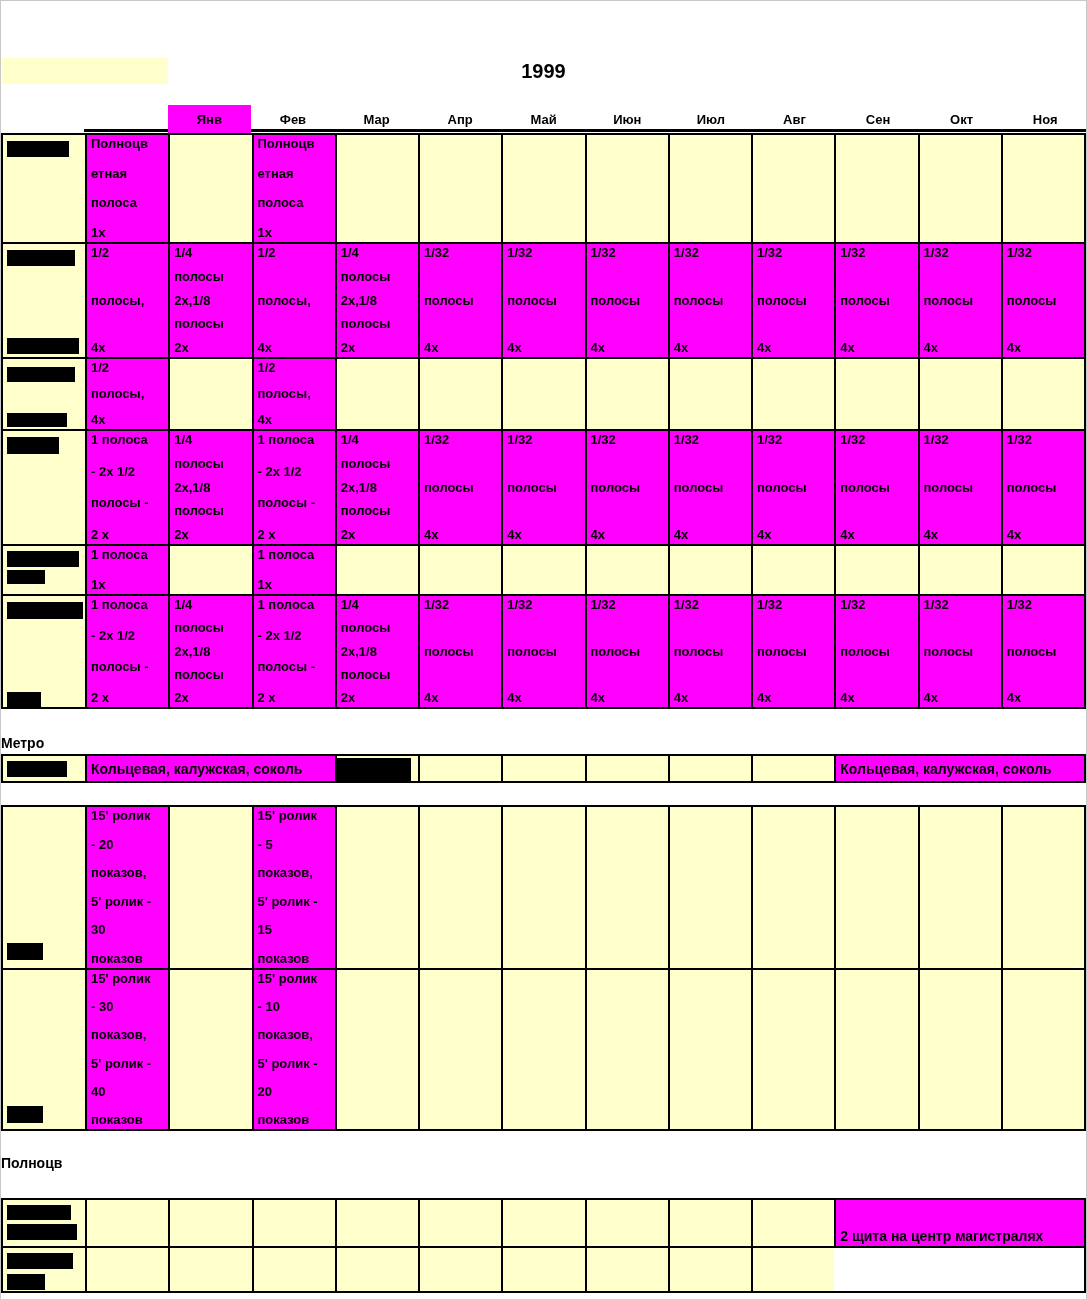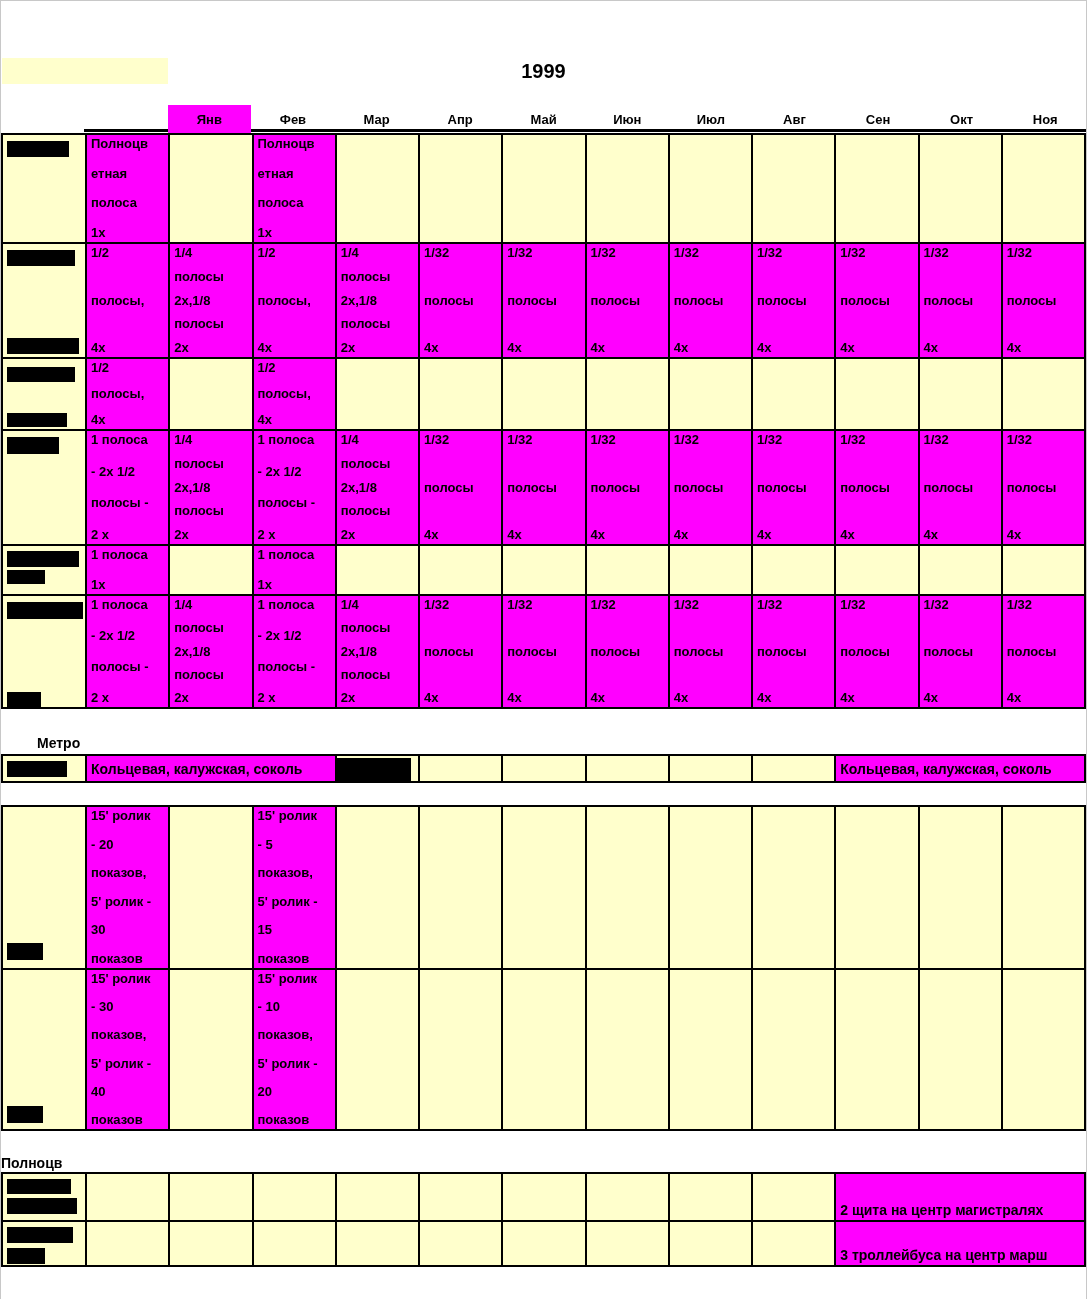--- a/index.html
+++ b/index.html
@@ -12,21 +12,21 @@
         font-weight:700;font-size:20px;}
   .corner-box{position:absolute;left:1px;top:57px;width:166px;height:26px;}
   .month-header{position:absolute;left:83px;top:104px;width:1003px;height:27px;
         display:grid;grid-template-columns:repeat(12,1fr);
         border-bottom:3px solid #000;box-sizing:border-box;}
   .mcell{text-align:center;font-weight:700;font-size:13px;padding-top:7px;color:#000;}
   .mcell.dim{color:#a21caf;font-weight:400;margin-top:21px;}
   .sections{position:absolute;left:0;top:132px;width:1085px;}
   .sec-header{font-weight:700;font-size:14px;height:17px;line-height:16px;}
   .sec0{margin-top:0;}
-  .sec1{margin-top:26px;}.sec1 .sec-header{height:19px;padding-left:36px;}
+  .sec1{margin-top:26px;}.sec1 .sec-header{height:19px;}
   .sec2{margin-top:22px;}.sec2 .sec-header{height:20px;}
   .sec3{margin-top:24px;}.sec3 .sec-header{height:17px;}
   .trow{display:grid;grid-template-columns:82px repeat(12,1fr);
         border:2px solid #000;border-bottom:none;box-sizing:border-box;}
   .section > div.trow:last-of-type{border-bottom:2px solid #000;}
   .cell{position:relative;box-sizing:border-box;overflow:hidden;
         padding:2px 2px 2px 4px;font-weight:700;font-size:13px;
         display:flex;flex-direction:column;}
   .cell + .cell{border-left:2px solid #000;}
   .al-justify{justify-content:space-between;}
@@ -431,21 +431,21 @@
           <div class="cell data-cell al-justify" style="background: rgb(255, 255, 204);"></div>
           <div class="cell data-cell al-justify" style="background: rgb(255, 255, 204);"></div>
           <div class="cell data-cell al-justify" style="background: rgb(255, 255, 204);"></div>
           <div class="cell data-cell al-justify" style="background: rgb(255, 255, 204);"></div>
           <div class="cell data-cell al-justify" style="background: rgb(255, 255, 204);"></div>
           <div class="cell data-cell al-justify" style="background: rgb(255, 255, 204);"></div>
         </div>
       </div>
       <div class="section sec3">
         <div class="sec-header">Полноцв</div>
-        <div class="trow" style="height: 48px;">
+        <div class="trow" style="height: 48px; margin-top: 26px;">
           <div class="cell label-cell" style="background: rgb(255, 255, 204);">
             <div class="redaction" style="left: 4px; top: 5px; width: 64px; height: 15px;"></div>
             <div class="redaction" style="left: 4px; top: 24px; width: 70px; height: 16px;"></div>
           </div>
           <div class="cell data-cell al-justify" style="background: rgb(255, 255, 204);"></div>
           <div class="cell data-cell al-justify" style="background: rgb(255, 255, 204);"></div>
           <div class="cell data-cell al-justify" style="background: rgb(255, 255, 204);"></div>
           <div class="cell data-cell al-justify" style="background: rgb(255, 255, 204);"></div>
           <div class="cell data-cell al-justify" style="background: rgb(255, 255, 204);"></div>
           <div class="cell data-cell al-justify" style="background: rgb(255, 255, 204);"></div>
@@ -463,19 +463,16 @@
           </div>
           <div class="cell data-cell al-justify" style="background: rgb(255, 255, 204);"></div>
           <div class="cell data-cell al-justify" style="background: rgb(255, 255, 204);"></div>
           <div class="cell data-cell al-justify" style="background: rgb(255, 255, 204);"></div>
           <div class="cell data-cell al-justify" style="background: rgb(255, 255, 204);"></div>
           <div class="cell data-cell al-justify" style="background: rgb(255, 255, 204);"></div>
           <div class="cell data-cell al-justify" style="background: rgb(255, 255, 204);"></div>
           <div class="cell data-cell al-justify" style="background: rgb(255, 255, 204);"></div>
           <div class="cell data-cell al-justify" style="background: rgb(255, 255, 204);"></div>
           <div class="cell data-cell al-justify" style="background: rgb(255, 255, 204);"></div>
-          <div class="cell data-cell al-bottom nowrap wide" style="grid-column: span 3; background: rgb(255, 0, 255);">
-            <div class="line">3 троллейбуса на центр марш</div>
-          </div>
         </div>
       </div>
     </div>
 </div>
 
 </body></html>

